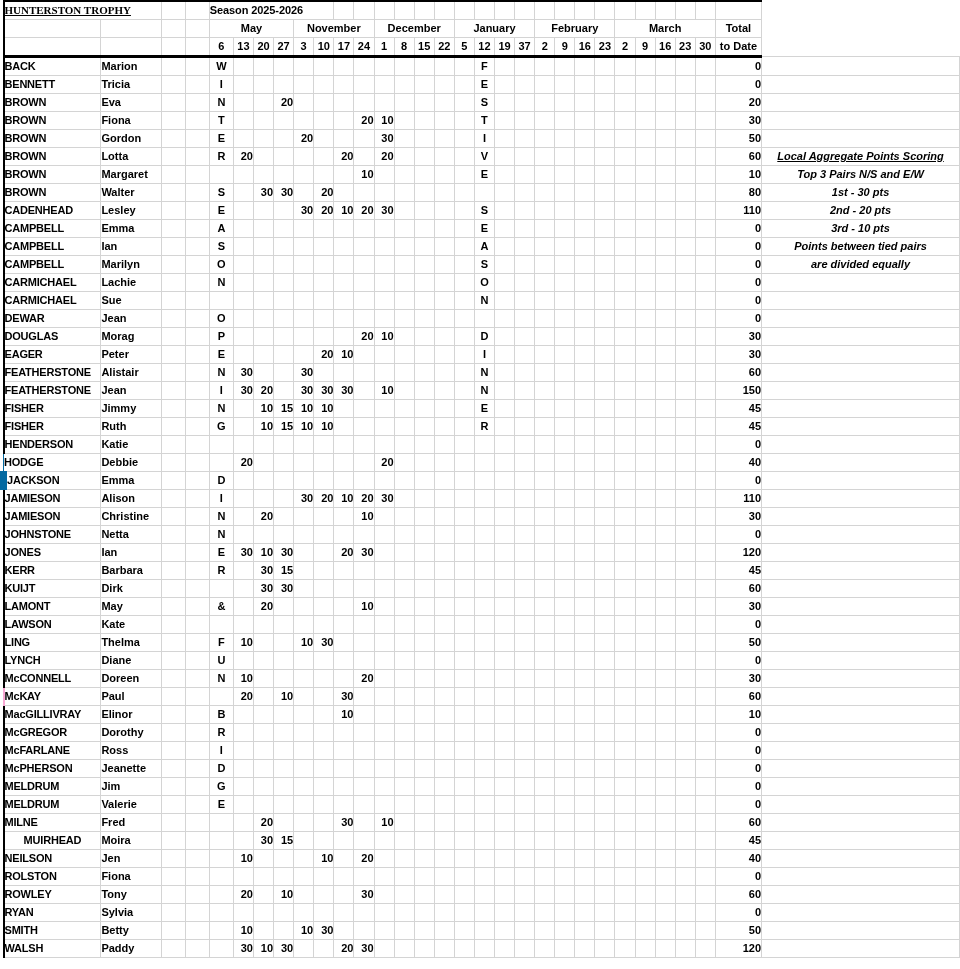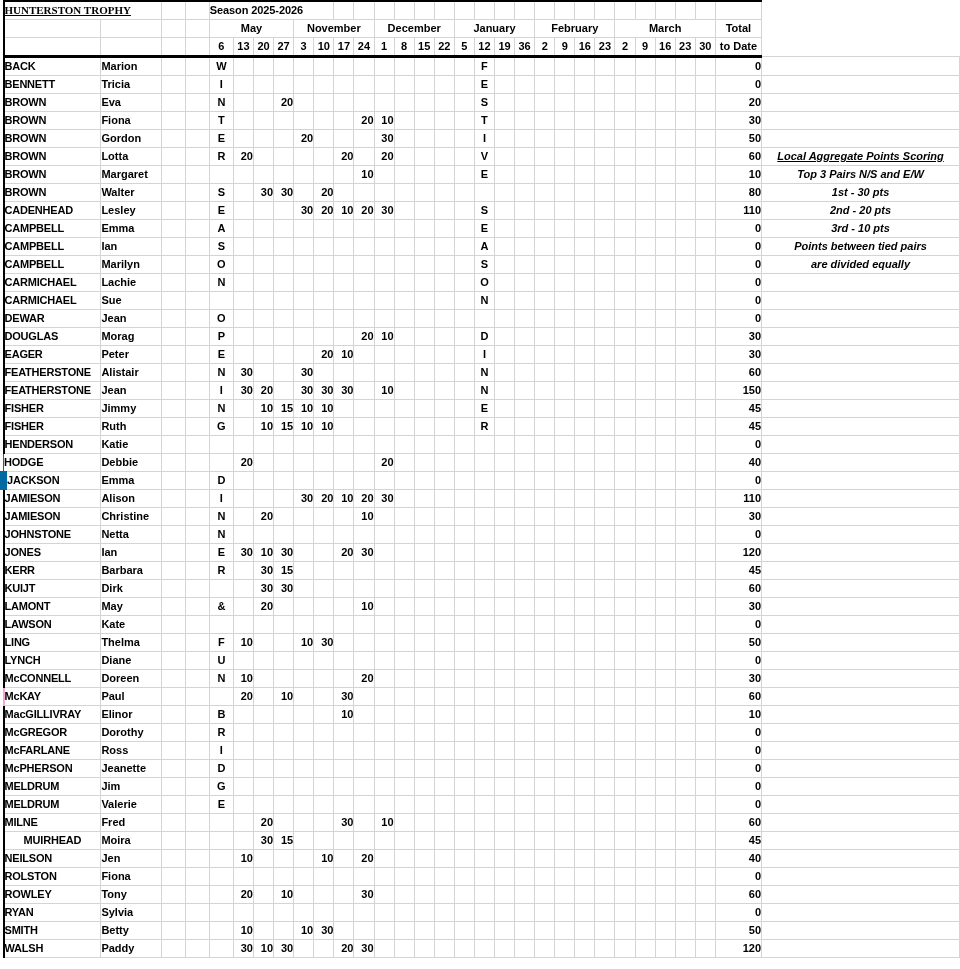--- a/index.html
+++ b/index.html
@@ -142,21 +142,21 @@
           <td class="daynum thickbottom">10</td>
           <td class="daynum thickbottom">17</td>
           <td class="daynum thickbottom">24</td>
           <td class="daynum thickbottom">1</td>
           <td class="daynum thickbottom">8</td>
           <td class="daynum thickbottom">15</td>
           <td class="daynum thickbottom">22</td>
           <td class="daynum thickbottom">5</td>
           <td class="daynum thickbottom">12</td>
           <td class="daynum thickbottom">19</td>
-          <td class="daynum thickbottom">36</td>
+          <td class="daynum thickbottom">37</td>
           <td class="daynum thickbottom">2</td>
           <td class="daynum thickbottom">9</td>
           <td class="daynum thickbottom">16</td>
           <td class="daynum thickbottom">23</td>
           <td class="daynum thickbottom">2</td>
           <td class="daynum thickbottom">9</td>
           <td class="daynum thickbottom">16</td>
           <td class="daynum thickbottom">23</td>
           <td class="daynum thickbottom">30</td>
           <td class="hdr-total thickbottom">to Date</td>

